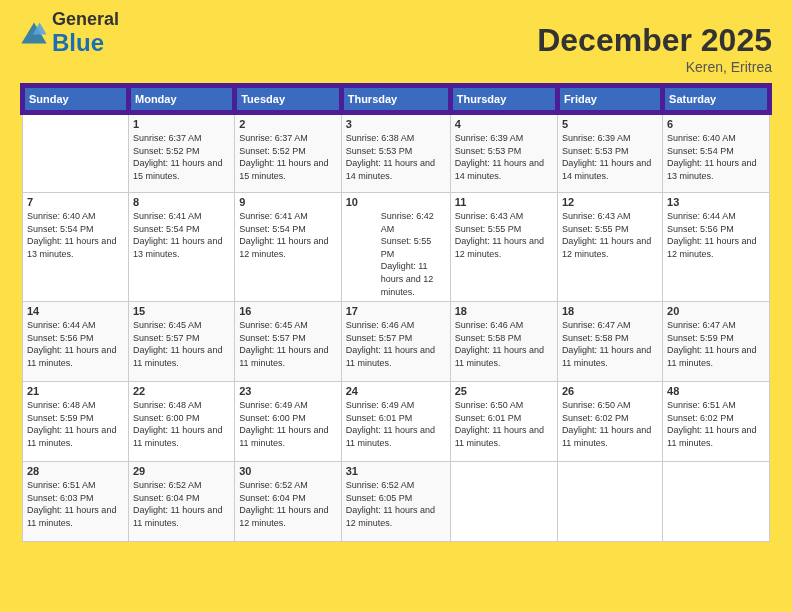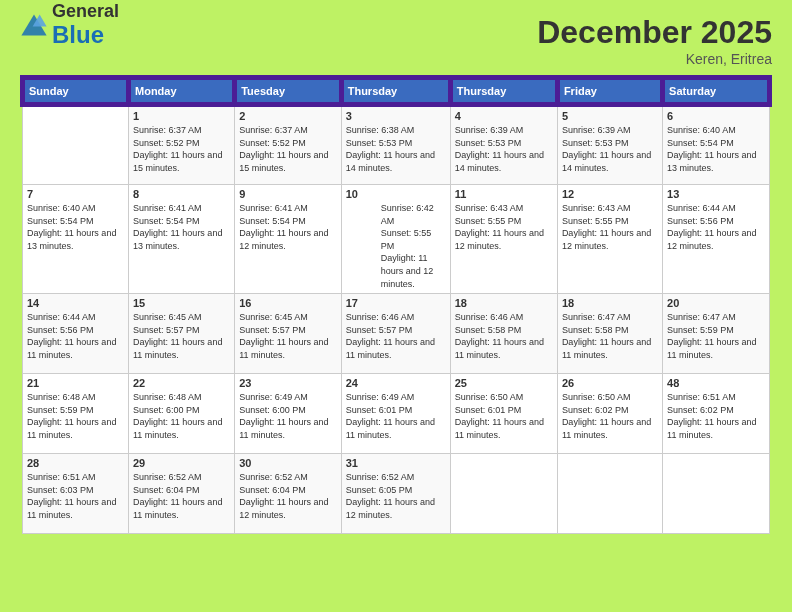--- a/index.html
+++ b/index.html
@@ -6,22 +6,22 @@
     body {
       font-family: Arial, sans-serif;
       background: #fff;
       width: 792px;
       height: 612px;
       overflow: hidden;
     }
     .page {
       width: 792px;
       height: 612px;
-      padding: 2px 20px 10px 20px;
-      background: #bef264;
+      padding: 10px 20px 10px 20px;
+      background: #fde047;
     }
     .header {
       display: flex;
       justify-content: space-between;
       align-items: flex-start;
       margin-bottom: 8px;
     }
     .logo {
       display: flex;
       align-items: center;

